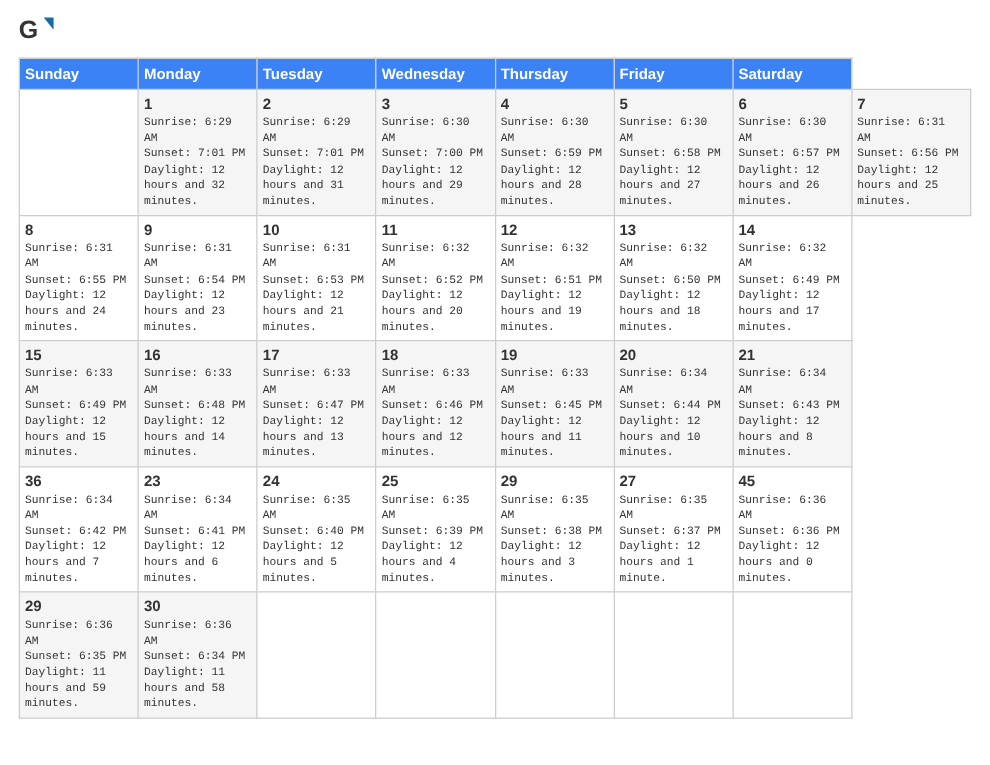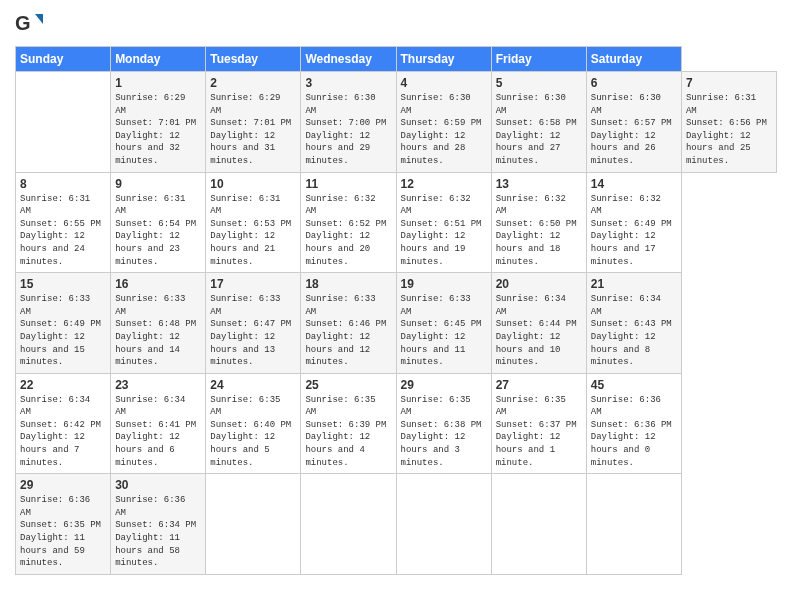--- a/index.html
+++ b/index.html
@@ -296,21 +296,21 @@
           <span class="day-num">21</span>
           <div class="cell-content">
             Sunrise: 6:34 AM<br>
             Sunset: 6:43 PM<br>
             Daylight: 12 hours and 8 minutes.
           </div>
         </td>
         </tr>
         <tr>
           <td>
-          <span class="day-num">22</span>
+          <span class="day-num">36</span>
           <div class="cell-content">
             Sunrise: 6:34 AM<br>
             Sunset: 6:42 PM<br>
             Daylight: 12 hours and 7 minutes.
           </div>
         </td>
           <td>
           <span class="day-num">23</span>
           <div class="cell-content">
             Sunrise: 6:34 AM<br>

